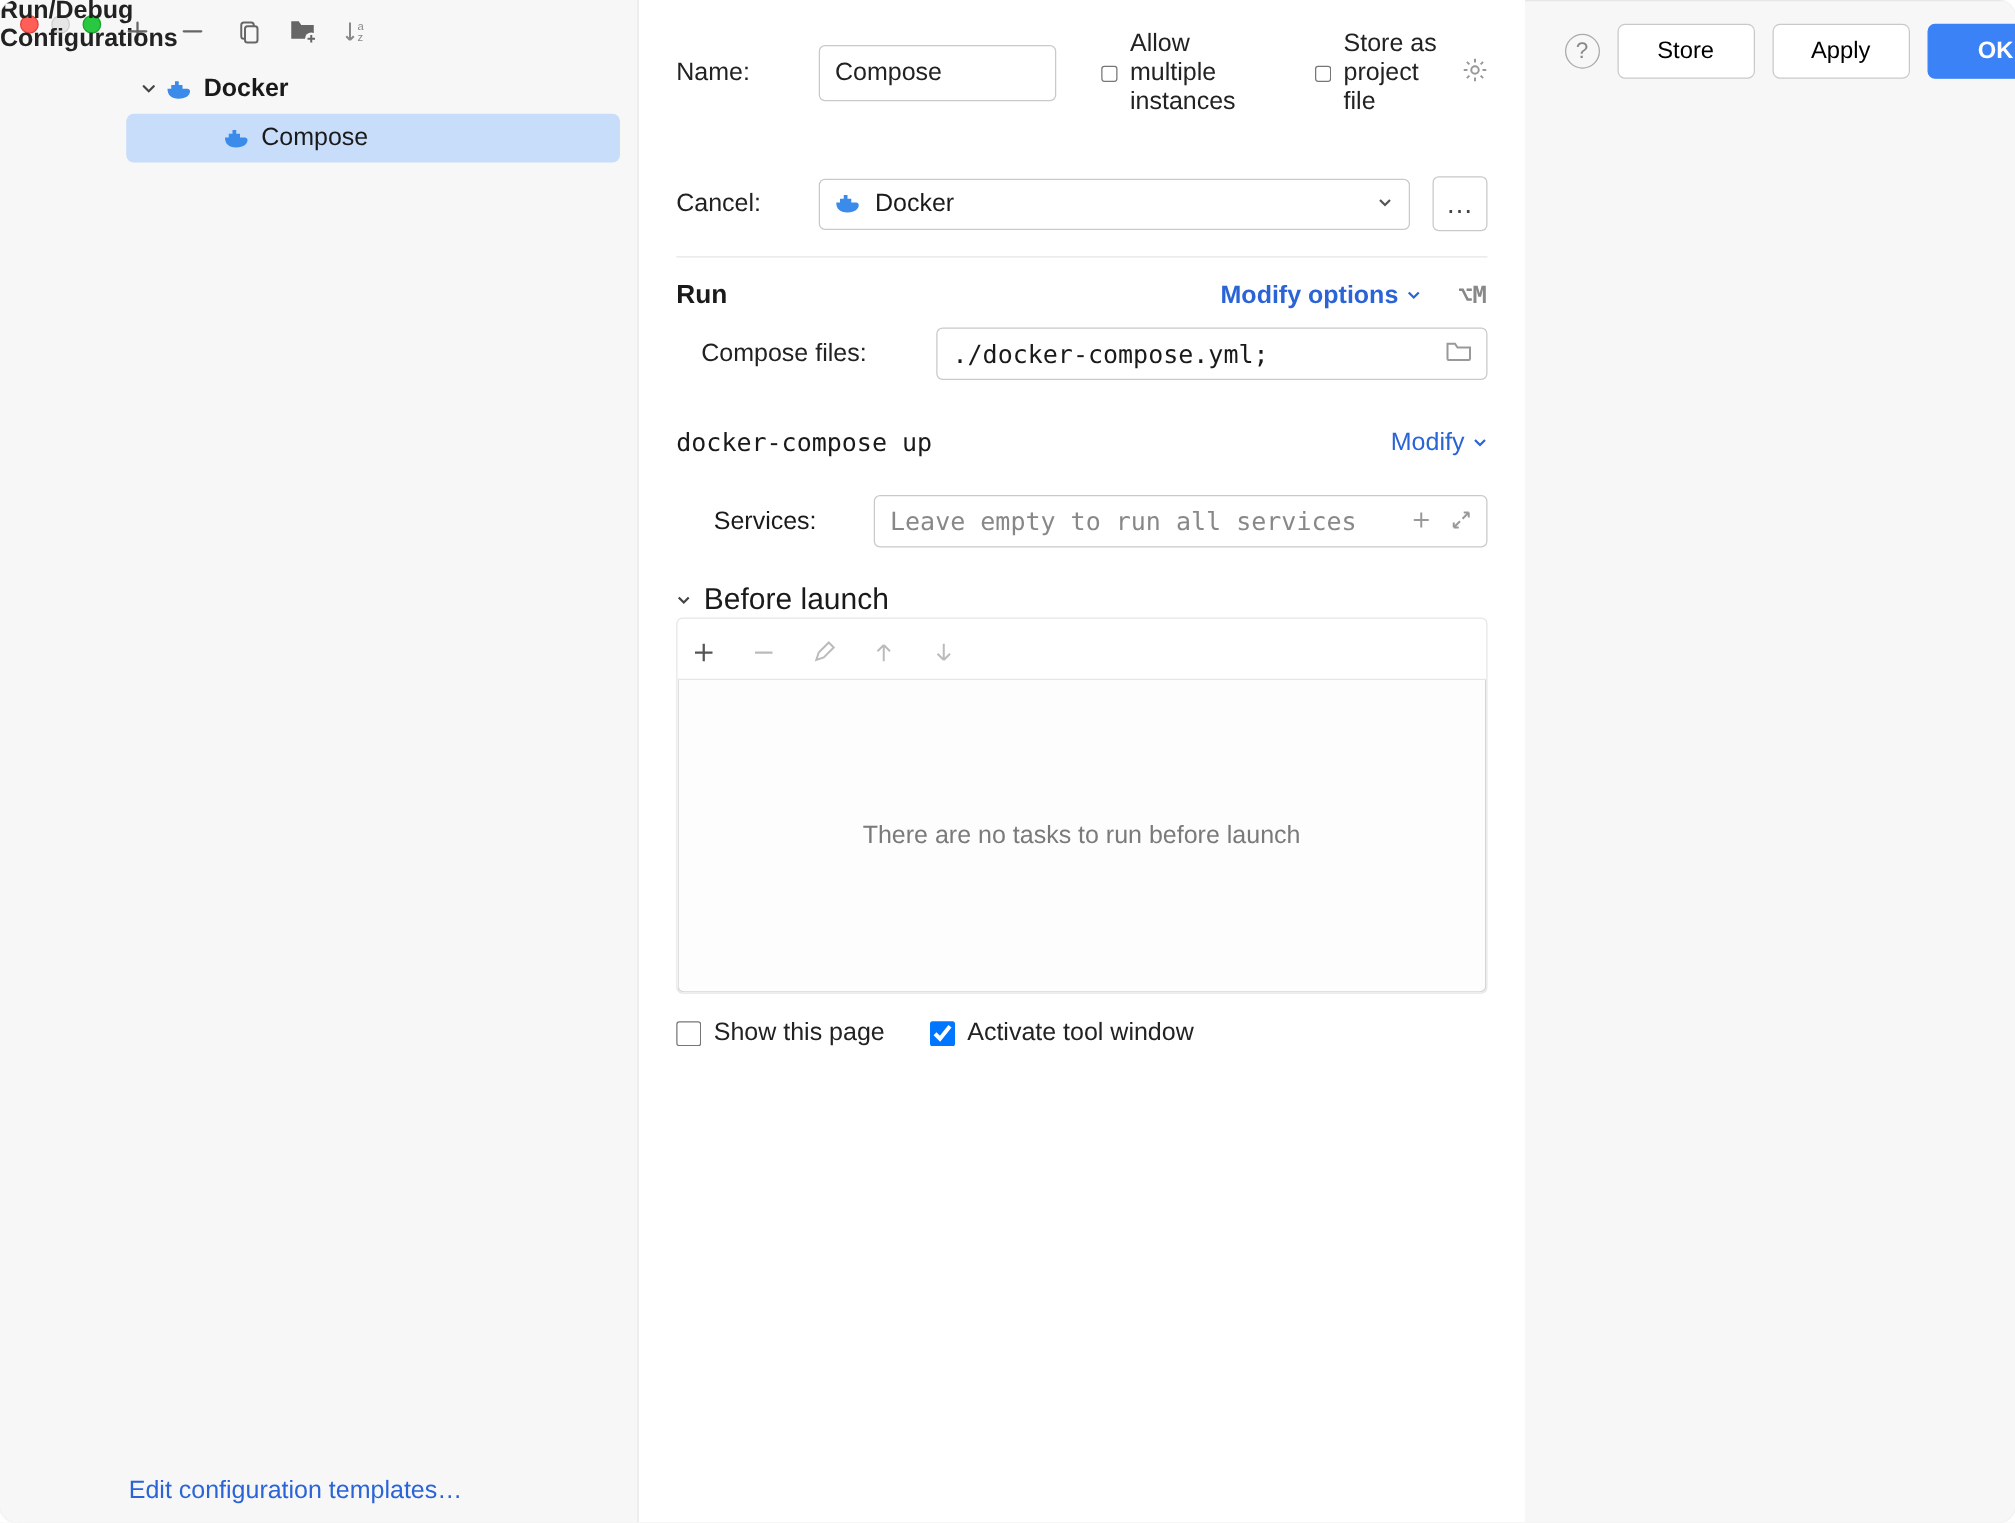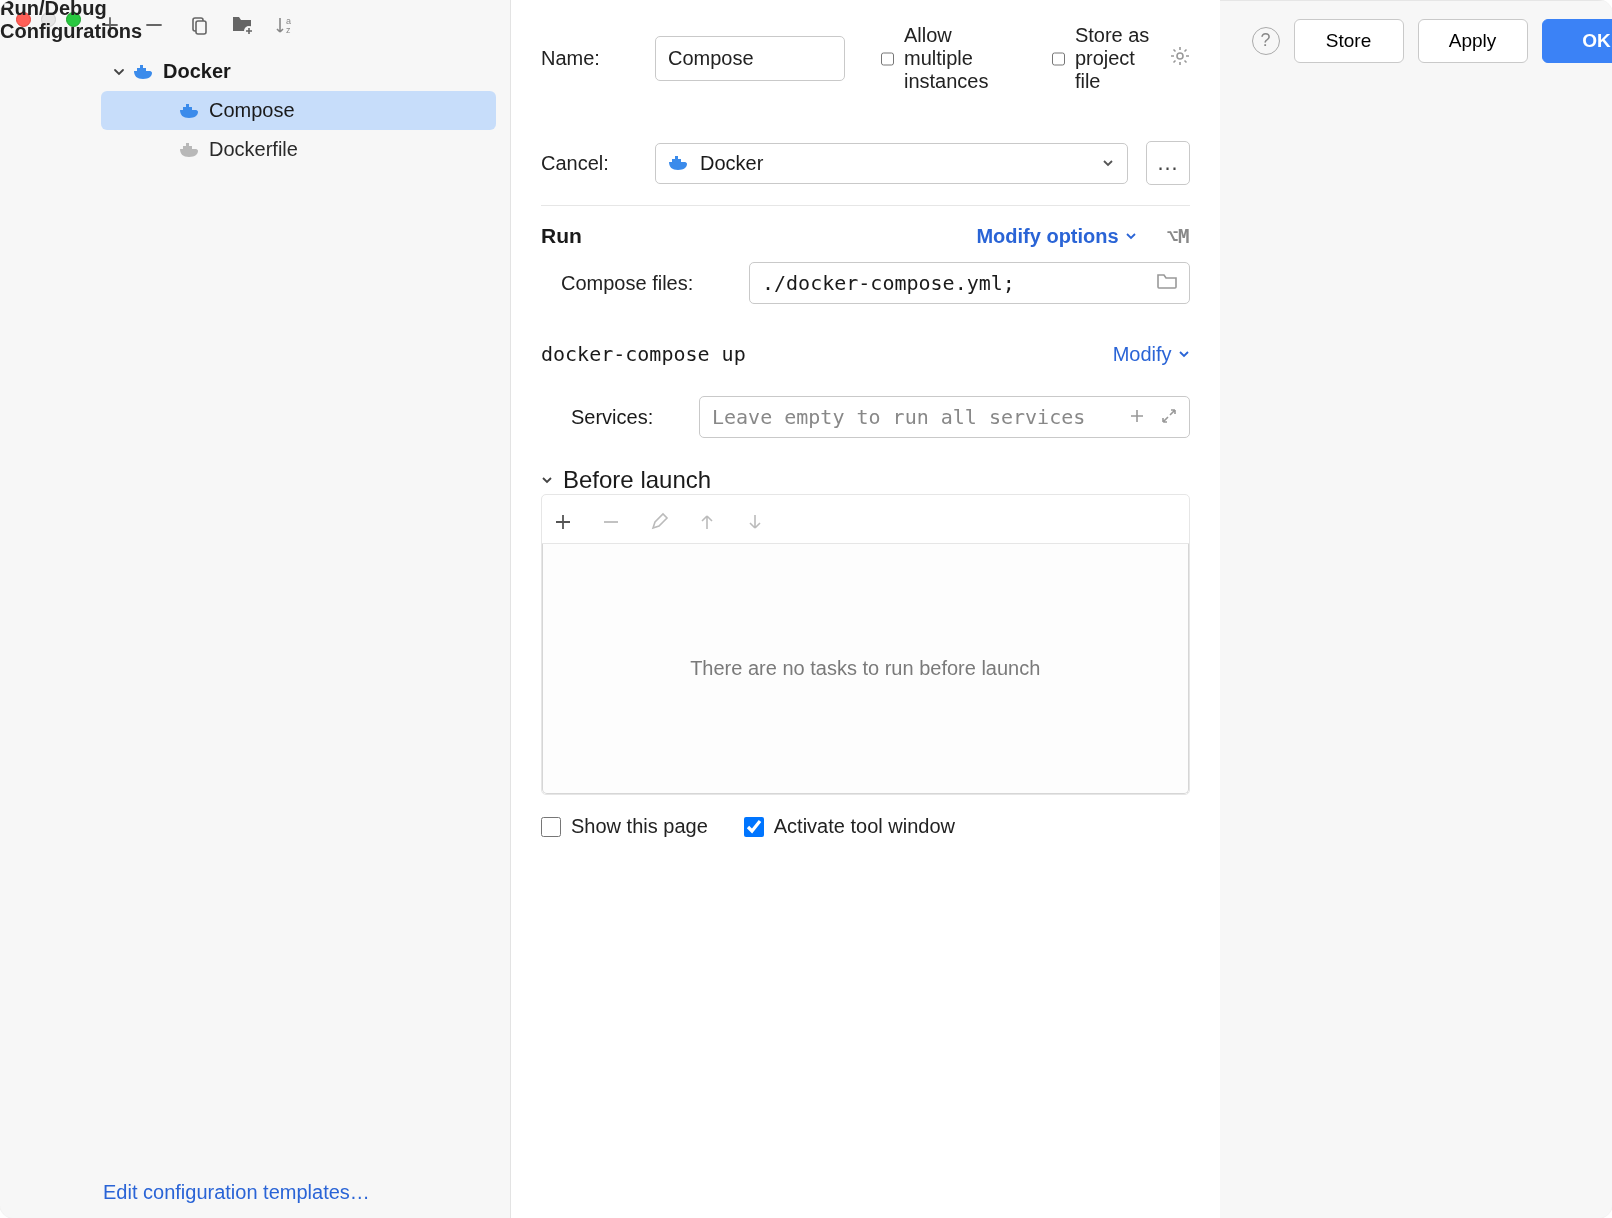--- a/index.html
+++ b/index.html
@@ -237,28 +237,20 @@
           <span>Docker</span>
         </div>
 
         <div class="tree-row selected">
           <span class="docker-ico blue">
             <svg width="22" height="18" viewBox="0 0 22 18">
                 <path d="M1 8h3V5h3V2h3v3h3v3h4c1 0 2 1 2 2 0 3-3 6-9 6S1 13 1 8z"></path>
               </svg>
           </span>
           <span>Compose</span>
-        </div>
-        <div class="tree-row child">
-          <span class="docker-ico gray">
-            <svg width="22" height="18" viewBox="0 0 22 18">
-                <path d="M1 8h3V5h3V2h3v3h3v3h4c1 0 2 1 2 2 0 3-3 6-9 6S1 13 1 8z"></path>
-              </svg>
-          </span>
-          <span>Dockerfile</span>
         </div>
       </div>
 
       <div class="tree-templ">Edit configuration templates…</div>
     </div>
 
     <div class="main">
       <div class="form">
 
         <div class="row">

